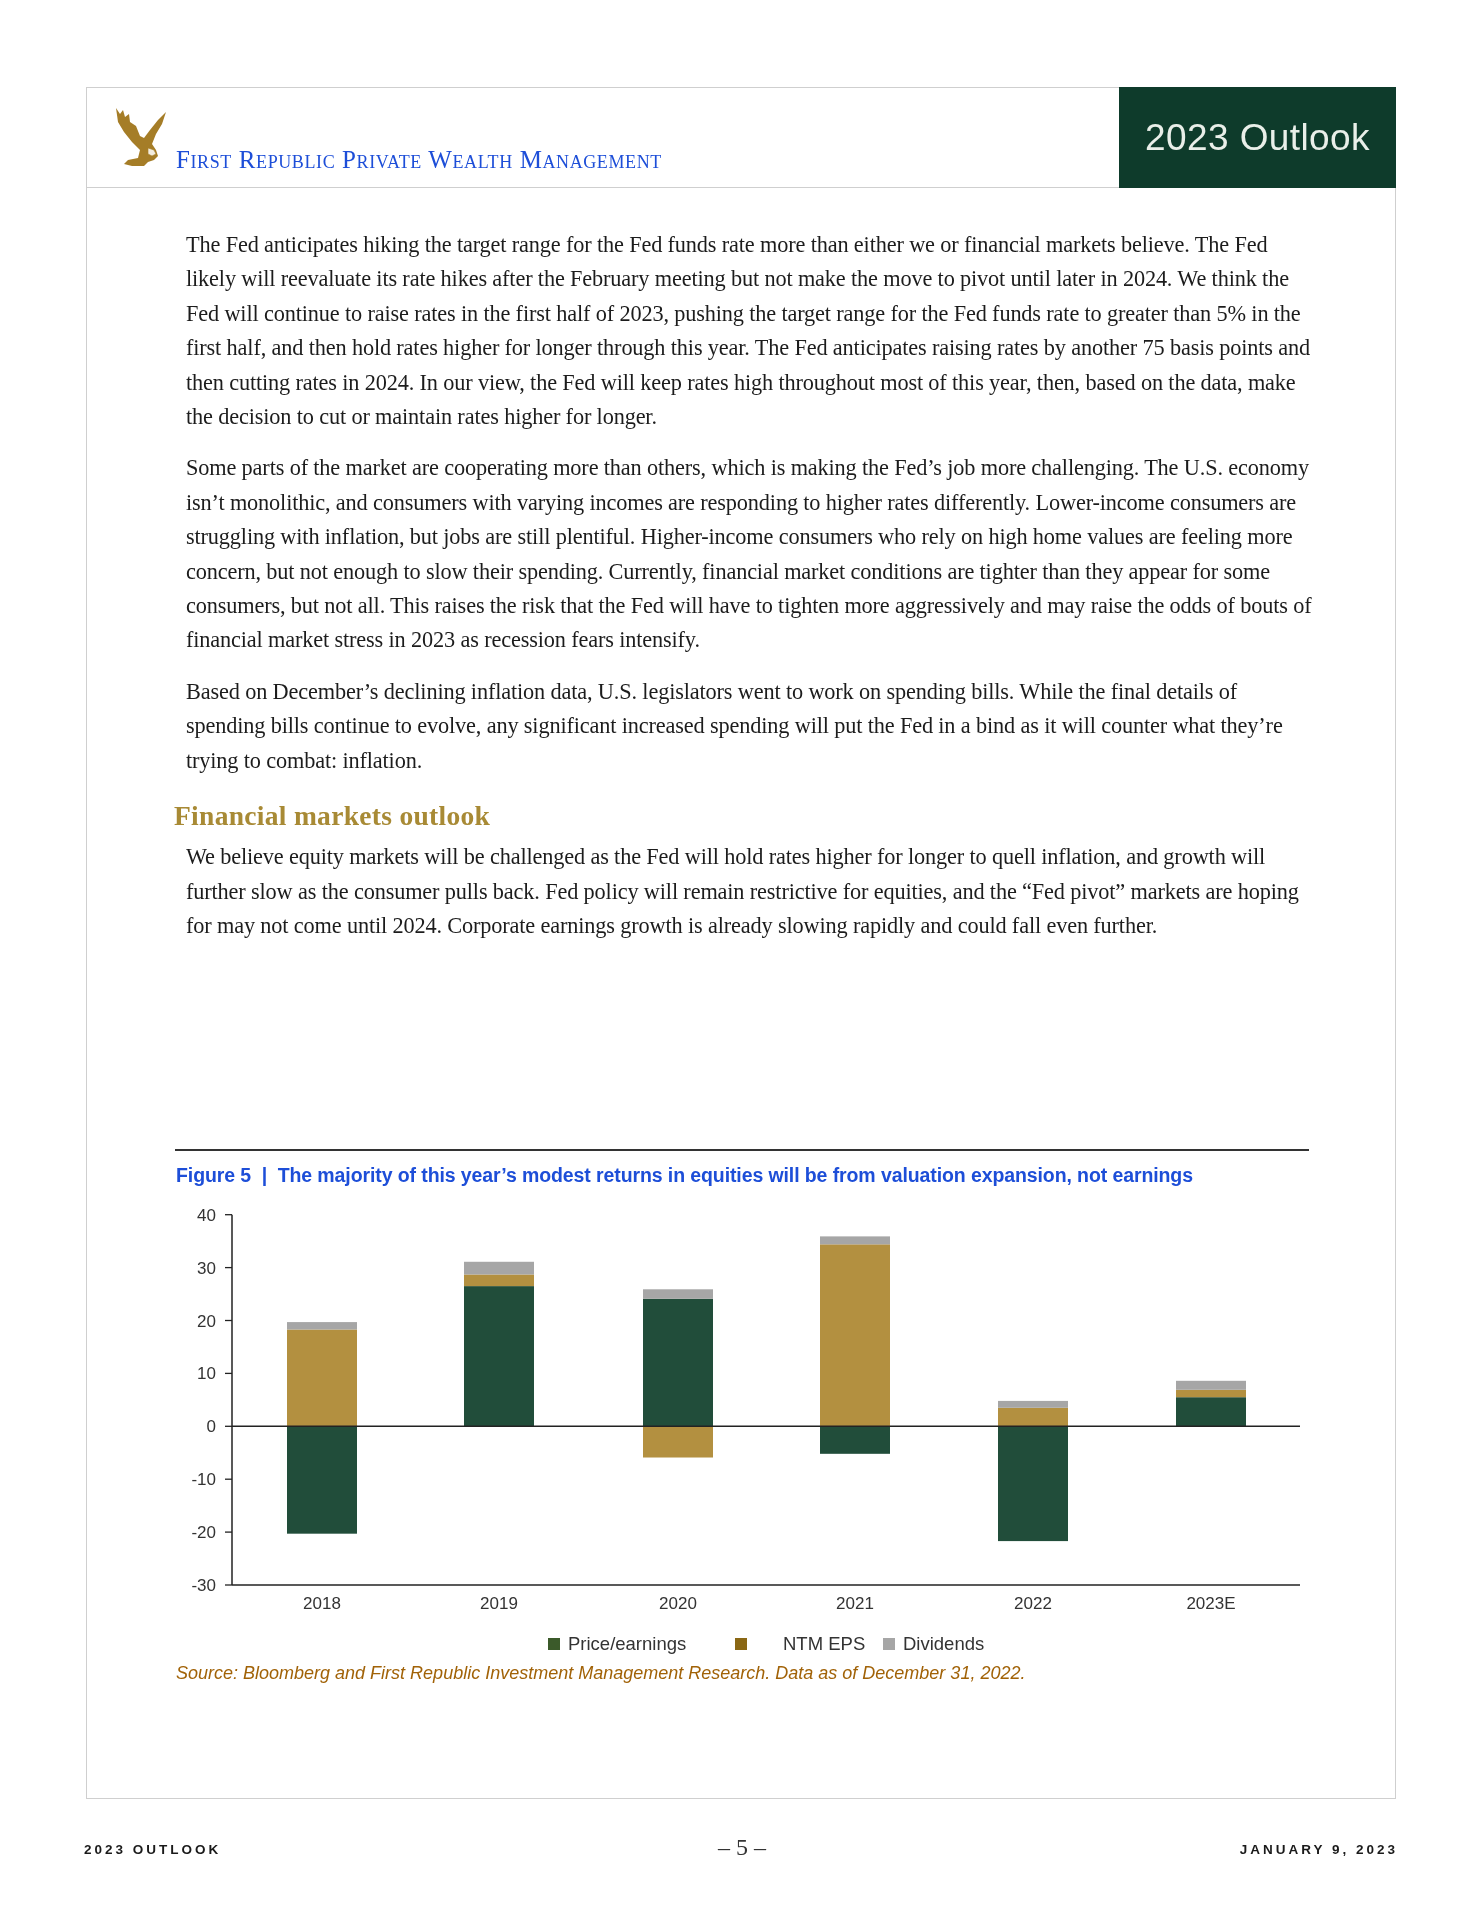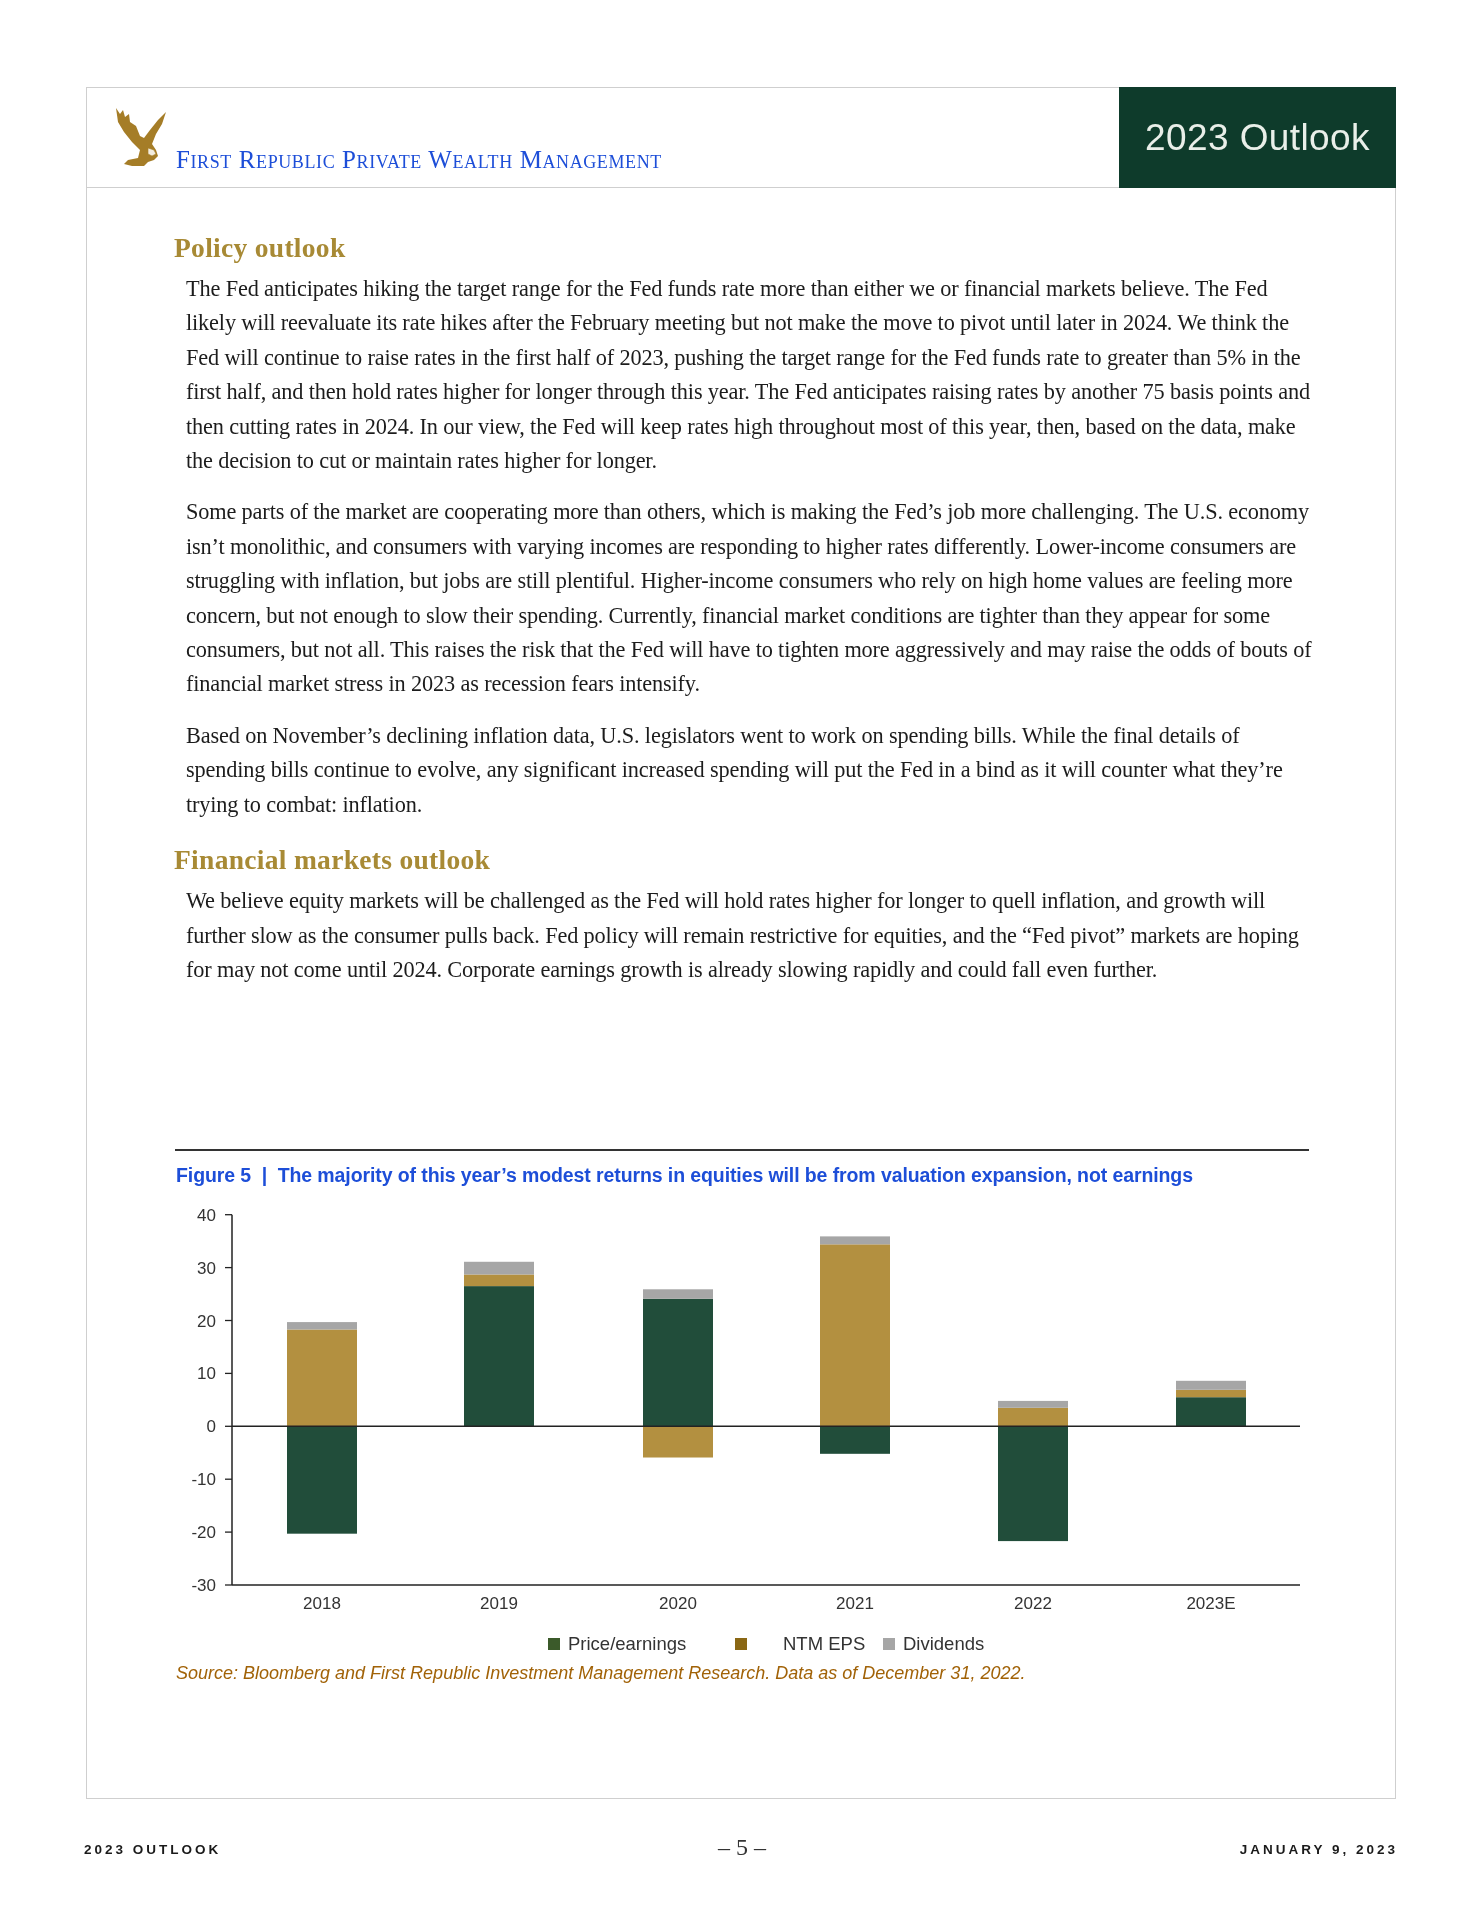--- a/index.html
+++ b/index.html
@@ -33,24 +33,23 @@
 <div class="header-rule"></div>
 
 <svg class="logo" viewBox="0 0 64 66">
   <path d="M6 4 L10 10 L13 6 L15 13 L19 10 L20 18 L26 22 L30 32 L34 34 L40 26 L48 16 L56 8 L52 20 L46 30 L42 40 L46 46 L48 52 L44 56 L38 58 L34 62 L22 62 L14 60 L18 56 L28 54 L30 46 L22 38 L14 28 L8 18 Z" fill="#a57d27"></path>
   <path d="M38 44 L44 46 L46 50 L42 52 L38 50 Z" fill="#f3ede0" stroke="#a57d27" stroke-width="0.6"></path>
 </svg>
 <div class="brand">First Republic Private Wealth Management</div>
 <div class="outlook-badge">2023 Outlook</div>
 
 <div class="content">
-  <h2 class="h2">Policy outlook</h2>
   <p class="p">The Fed anticipates hiking the target range for the Fed funds rate more than either we or financial markets believe. The Fed likely will reevaluate its rate hikes after the February meeting but not make the move to pivot until later in 2024. We think the Fed will continue to raise rates in the first half of 2023, pushing the target range for the Fed funds rate to greater than 5% in the first half, and then hold rates higher for longer through this year. The Fed anticipates raising rates by another 75 basis points and then cutting rates in 2024. In our view, the Fed will keep rates high throughout most of this year, then, based on the data, make the decision to cut or maintain rates higher for longer.</p>
   <p class="p">Some parts of the market are cooperating more than others, which is making the Fed’s job more challenging. The U.S. economy isn’t monolithic, and consumers with varying incomes are responding to higher rates differently. Lower-income consumers are struggling with inflation, but jobs are still plentiful. Higher-income consumers who rely on high home values are feeling more concern, but not enough to slow their spending. Currently, financial market conditions are tighter than they appear for some consumers, but not all. This raises the risk that the Fed will have to tighten more aggressively and may raise the odds of bouts of financial market stress in 2023 as recession fears intensify.</p>
-  <p class="p">Based on November’s declining inflation data, U.S. legislators went to work on spending bills. While the final details of spending bills continue to evolve, any significant increased spending will put the Fed in a bind as it will counter what they’re trying to combat: inflation.</p>
+  <p class="p">Based on December’s declining inflation data, U.S. legislators went to work on spending bills. While the final details of spending bills continue to evolve, any significant increased spending will put the Fed in a bind as it will counter what they’re trying to combat: inflation.</p>
   <h2 class="h2 second">Financial markets outlook</h2>
   <p class="p">We believe equity markets will be challenged as the Fed will hold rates higher for longer to quell inflation, and growth will further slow as the consumer pulls back. Fed policy will remain restrictive for equities, and the “Fed pivot” markets are hoping for may not come until 2024. Corporate earnings growth is already slowing rapidly and could fall even further.</p>
 </div>
 
 <div class="fig-rule"></div>
 <div class="fig-title" style="white-space: pre;">Figure 5  |  The majority of this year’s modest returns in equities will be from valuation expansion, not earnings</div>
 
 <svg id="chart" xmlns="http://www.w3.org/2000/svg">
     <rect x="287" y="1426.3" width="70" height="107.38699999999994" fill="#214d3a"></rect>
     <rect x="287" y="1329.493" width="70" height="96.80700000000002" fill="#b39040"></rect>

